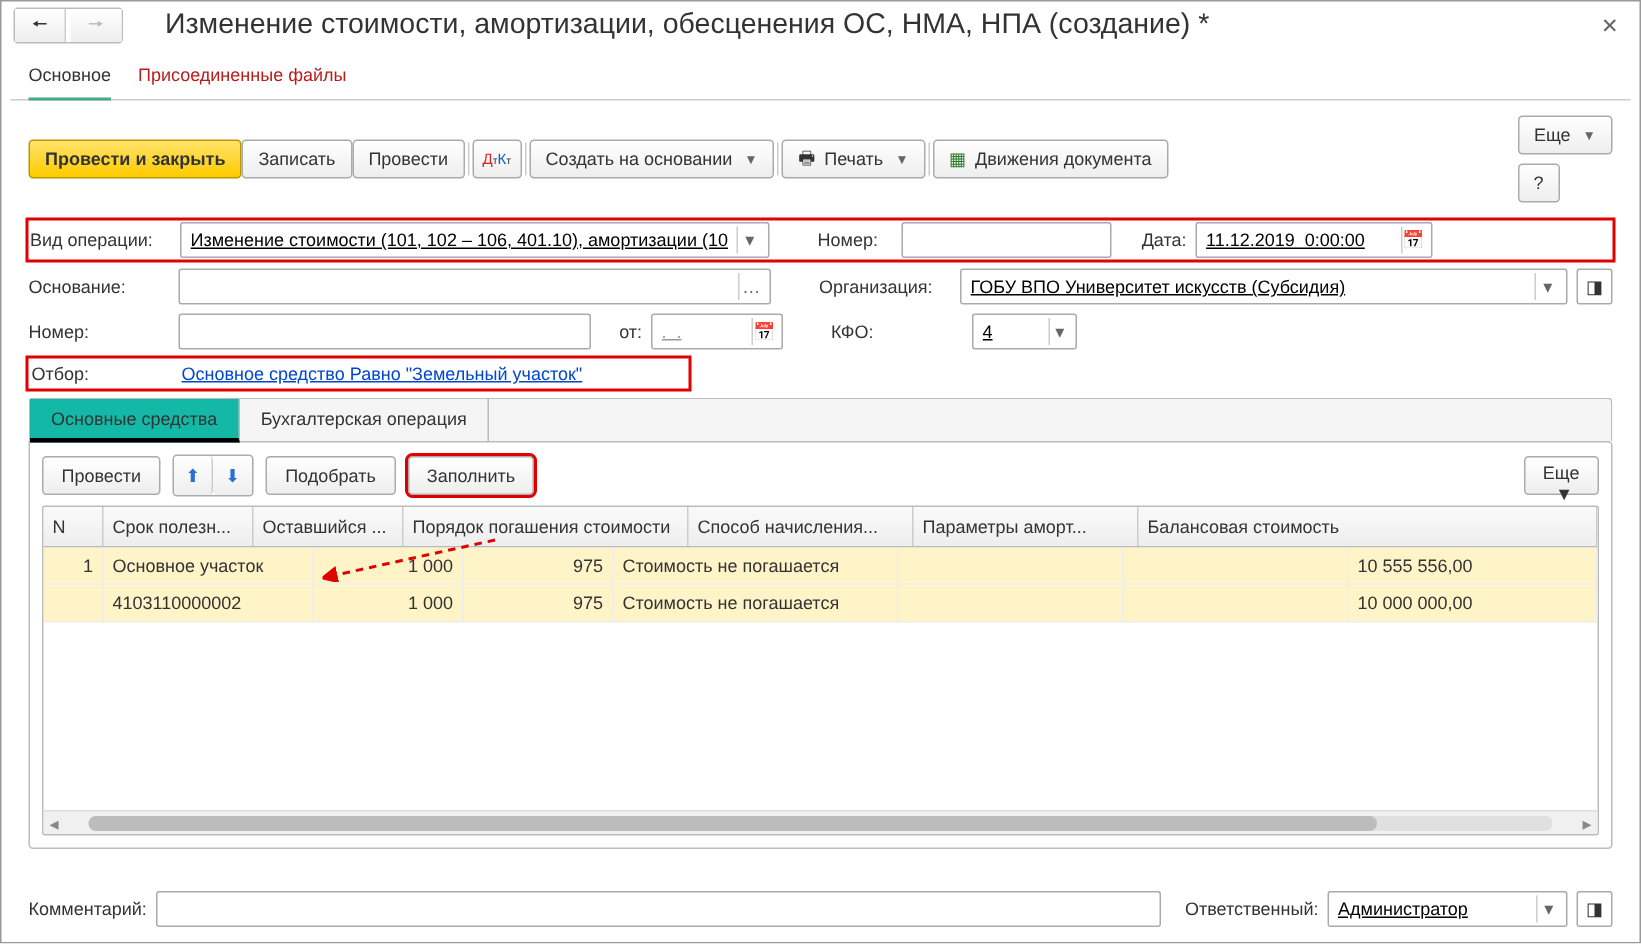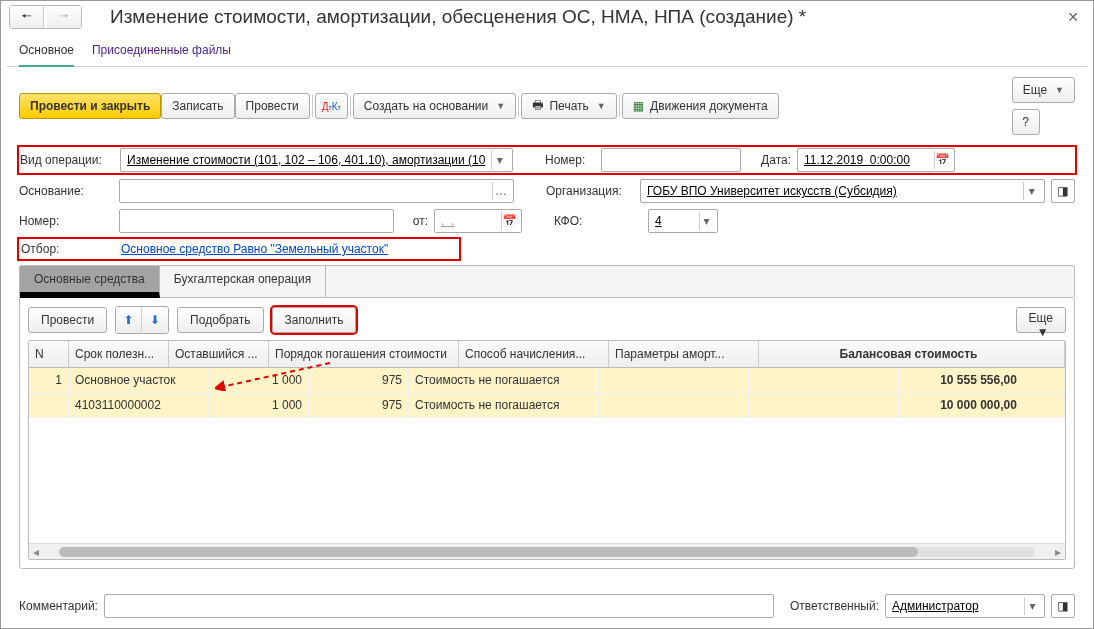--- a/index.html
+++ b/index.html
@@ -23,21 +23,21 @@
   .nav-btns { display: flex; gap: 3px; border: 1px solid #bbb; border-radius: 3px; }
   .nav-btn {
     width: 34px; height: 22px; display:flex; align-items:center; justify-content:center;
     background: linear-gradient(#fff,#eee);
     border-right: 1px solid #ccc;
   }
   .nav-btn:last-child { border-right:none; color:#bbb; }
   .title { font-size: 19px; margin-left: 20px; flex: 1; }
   .close-x { font-size: 14px; color: #666; padding: 0 6px; }
   .tabs1 { padding: 6px 12px 0 12px; display:flex; gap:18px; border-bottom:1px solid #ccc; margin: 0 6px; }
-  .tab1 { padding: 4px 0 8px 0; color:#4c1d95; cursor:pointer; }
+  .tab1 { padding: 4px 0 8px 0; color:#b91c1c; cursor:pointer; }
   .tab1.active { color:#333; border-bottom: 2px solid #4a8; margin-bottom:-1px; }
   .toolbar { display:flex; align-items:center; gap:0; padding: 10px 12px 8px 12px; margin: 0 6px;}
   .btn {
     border:1px solid #aaa; border-radius:3px; padding:4px 10px;
     background: linear-gradient(#fff,#eee); height:26px; display:flex; align-items:center; gap:6px;
     white-space: nowrap;
   }
   .btn.yellow { background: linear-gradient(#ffe26a,#ffcc00); font-weight:bold; border-color:#b89700;}
   .btn .caret { font-size:9px; color:#666; margin-left:2px;}
   .sep { width:1px; height:22px; background:#ccc; margin:0 2px;}
@@ -51,41 +51,41 @@
   .input input { border:none; outline:none; width:100%; font:inherit; background:transparent;text-decoration:underline;}
   .input.select { background:#fff; }
   .input .caret-btn { width:18px; text-align:center; color:#666; border-left:1px solid #ccc; height:100%; display:flex; align-items:center; justify-content:center;}
   .hl-red { outline: 2px solid #e00000; outline-offset: 0px; }
   .link { color:#0047cc; text-decoration:underline; }
   .tabs2 {
     display:flex; border:1px solid #bbb; border-bottom:none; margin-top:6px;
     border-radius: 3px 3px 0 0; background:#f5f5f5;
   }
   .tab2 { padding:6px 14px; border-right:1px solid #bbb; background:#f5f5f5; }
-  .tab2.active { background:#a3a3a3; border-bottom:6px solid #000000; margin-bottom:-1px;}
+  .tab2.active { background:#14b8a6; border-bottom:3px solid #000000; margin-bottom:-1px;}
   .panel { border:1px solid #bbb; border-radius: 0 3px 3px 3px; padding:8px; }
   .panel-toolbar { display:flex; gap:8px; align-items:center; margin-bottom:6px;}
   .sm-btn { border:1px solid #aaa; border-radius:3px; background:linear-gradient(#fff,#eee); height:26px; padding:3px 12px; display:flex; align-items:center;}
   .arrow-btn { width:26px; justify-content:center; padding:0;}
   .grid { border:1px solid #bbb; border-radius:2px; height: 220px; position:relative; overflow:hidden;}
   .grid-head { display:flex; background:linear-gradient(#fafafa,#eee); border-bottom:1px solid #bbb;}
   .gh { border-right:1px solid #ccc; padding:6px 6px; overflow:hidden; text-overflow:ellipsis; white-space:nowrap; font-size:12px;}
   .grid-body { overflow:auto; height: 175px; }
   .gr { display:flex; border-bottom:1px solid #eee; }
   .gr.hl { background:#fff3c8; }
   .gc { border-right:1px solid #eee; padding:5px 6px; overflow:hidden; text-overflow:ellipsis; white-space:nowrap;}
   .num { text-align:right; }
   .col-n   { width:40px; }
   .col-os  { width:140px; }
   .col-sr  { width:100px; }
   .col-ost { width:100px; }
   .col-por { width:190px; }
   .col-sp  { width:150px; }
   .col-par { width:150px; }
-  .col-bal { flex:1; text-align:center; padding-right:12px;font-weight:bold;}
+  .col-bal { flex:1; text-align:left; padding-right:12px;}
   .scroll-h { position:absolute; bottom:0; left:0; right:0; height:16px; background:#f0f0f0; border-top:1px solid #ddd; display:flex; align-items:center;}
   .scroll-track { flex:1; margin:0 16px; height:10px; background:#e0e0e0; border-radius:5px; position:relative;}
   .scroll-thumb { position:absolute; left:0; width:88%; height:10px; background:#bcbcbc; border-radius:5px;}
   .scroll-arrow { width:14px; text-align:center; color:#888;}
   .footer { display:flex; align-items:center; gap:6px; padding:6px 12px; position:absolute; bottom:4px; left:6px; right:6px;}
   .red-arrow { position:absolute; pointer-events:none; }
   .more-btn { margin-left:auto;flex-direction:column; }
 </style>
 </head>
 <body>

